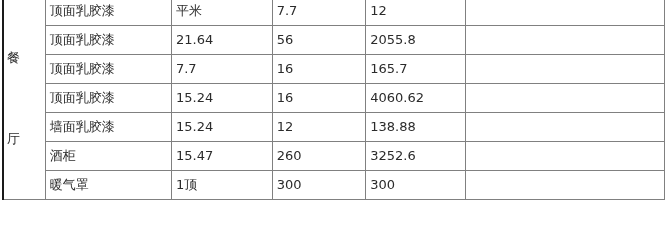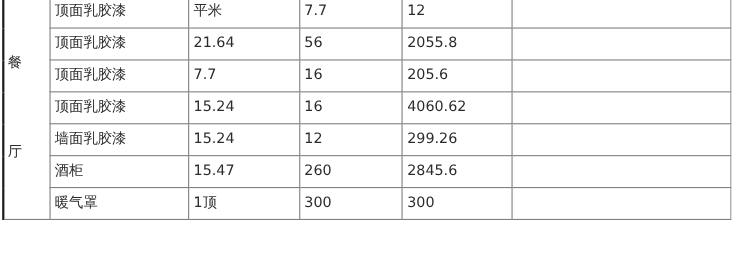--- a/index.html
+++ b/index.html
@@ -107,45 +107,45 @@
         <td class="col-unit">21.64</td>
         <td class="col-price">56</td>
         <td class="col-amount">2055.8</td>
         <td class="col-note"></td>
       </tr>
 
       <tr>
         <td class="col-item">顶面乳胶漆</td>
         <td class="col-unit">7.7</td>
         <td class="col-price">16</td>
-        <td class="col-amount">205.6</td>
+        <td class="col-amount">165.7</td>
         <td class="col-note"></td>
       </tr>
 
       <tr>
         <td class="col-item">顶面乳胶漆</td>
         <td class="col-unit">15.24</td>
         <td class="col-price">16</td>
         <td class="col-amount">4060.62</td>
         <td class="col-note"></td>
       </tr>
 
       <tr>
         <td class="col-item">墙面乳胶漆</td>
         <td class="col-unit">15.24</td>
         <td class="col-price">12</td>
-        <td class="col-amount">299.26</td>
+        <td class="col-amount">138.88</td>
         <td class="col-note"></td>
       </tr>
 
       <tr>
         <td class="col-item">酒柜</td>
         <td class="col-unit">15.47</td>
         <td class="col-price">260</td>
-        <td class="col-amount">2845.6</td>
+        <td class="col-amount">3252.6</td>
         <td class="col-note"></td>
       </tr>
 
       <tr>
         <td class="col-item">暖气罩</td>
         <td class="col-unit">1顶</td>
         <td class="col-price">300</td>
         <td class="col-amount">300</td>
         <td class="col-note"></td>
       </tr>

